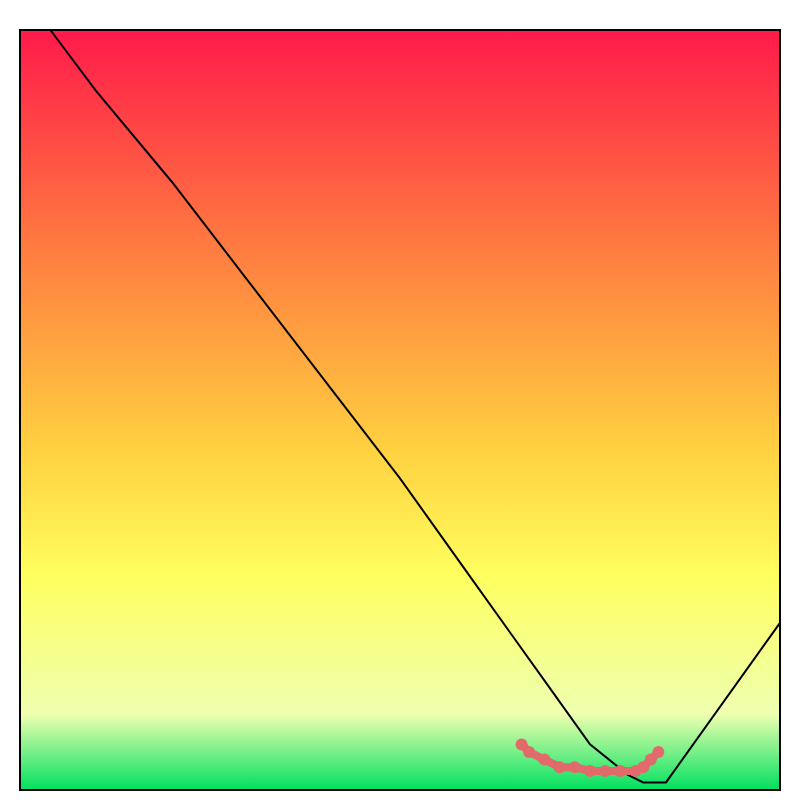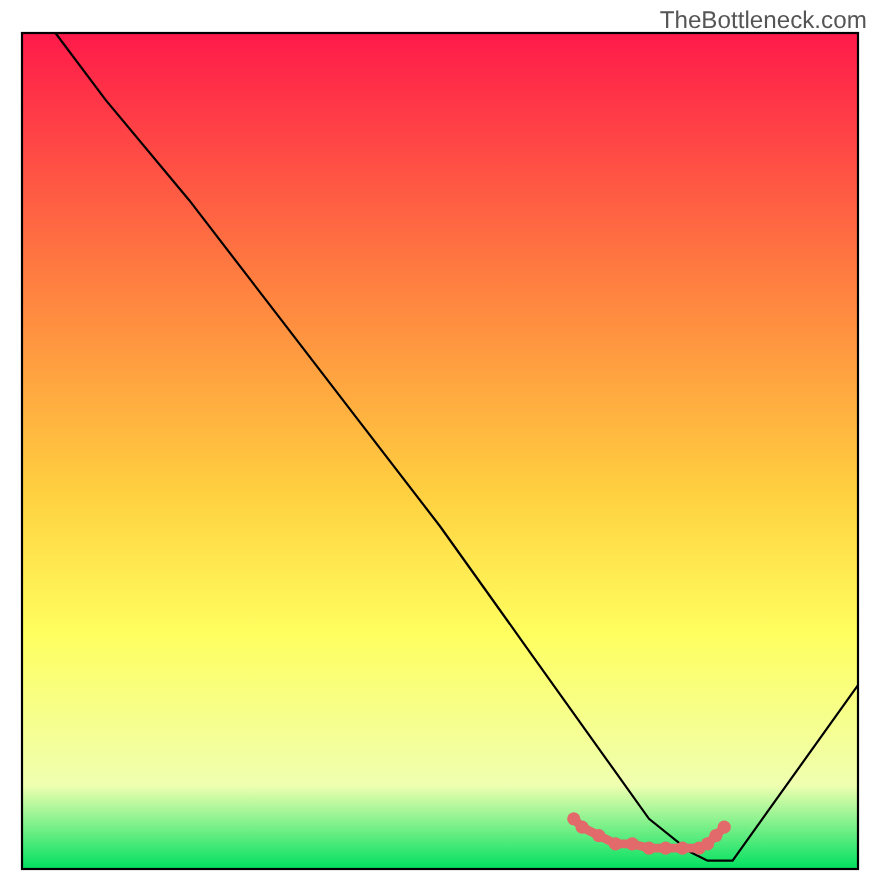--- a/index.html
+++ b/index.html
@@ -25,21 +25,20 @@
   }
   svg {
     display: block;
   }
 </style>
 </head>
 <body>
 
 <div class="wrap">
 
-  <div class="watermark">TheBottleneck.com</div>
 
   <svg id="chart-svg" width="800" height="800">
     <defs>
       <linearGradient id="bg-grad" x1="0" y1="0" x2="0" y2="1">
         <stop id="g0" offset="0%" stop-color="#ff1a4a"></stop>
         <stop id="g1" offset="30%" stop-color="#ff8040"></stop>
         <stop id="g2" offset="55%" stop-color="#ffd040"></stop>
         <stop id="g3" offset="72%" stop-color="#ffff60"></stop>
         <stop id="g4" offset="90%" stop-color="#efffb0"></stop>
         <stop id="g5" offset="100%" stop-color="#00e060"></stop>

